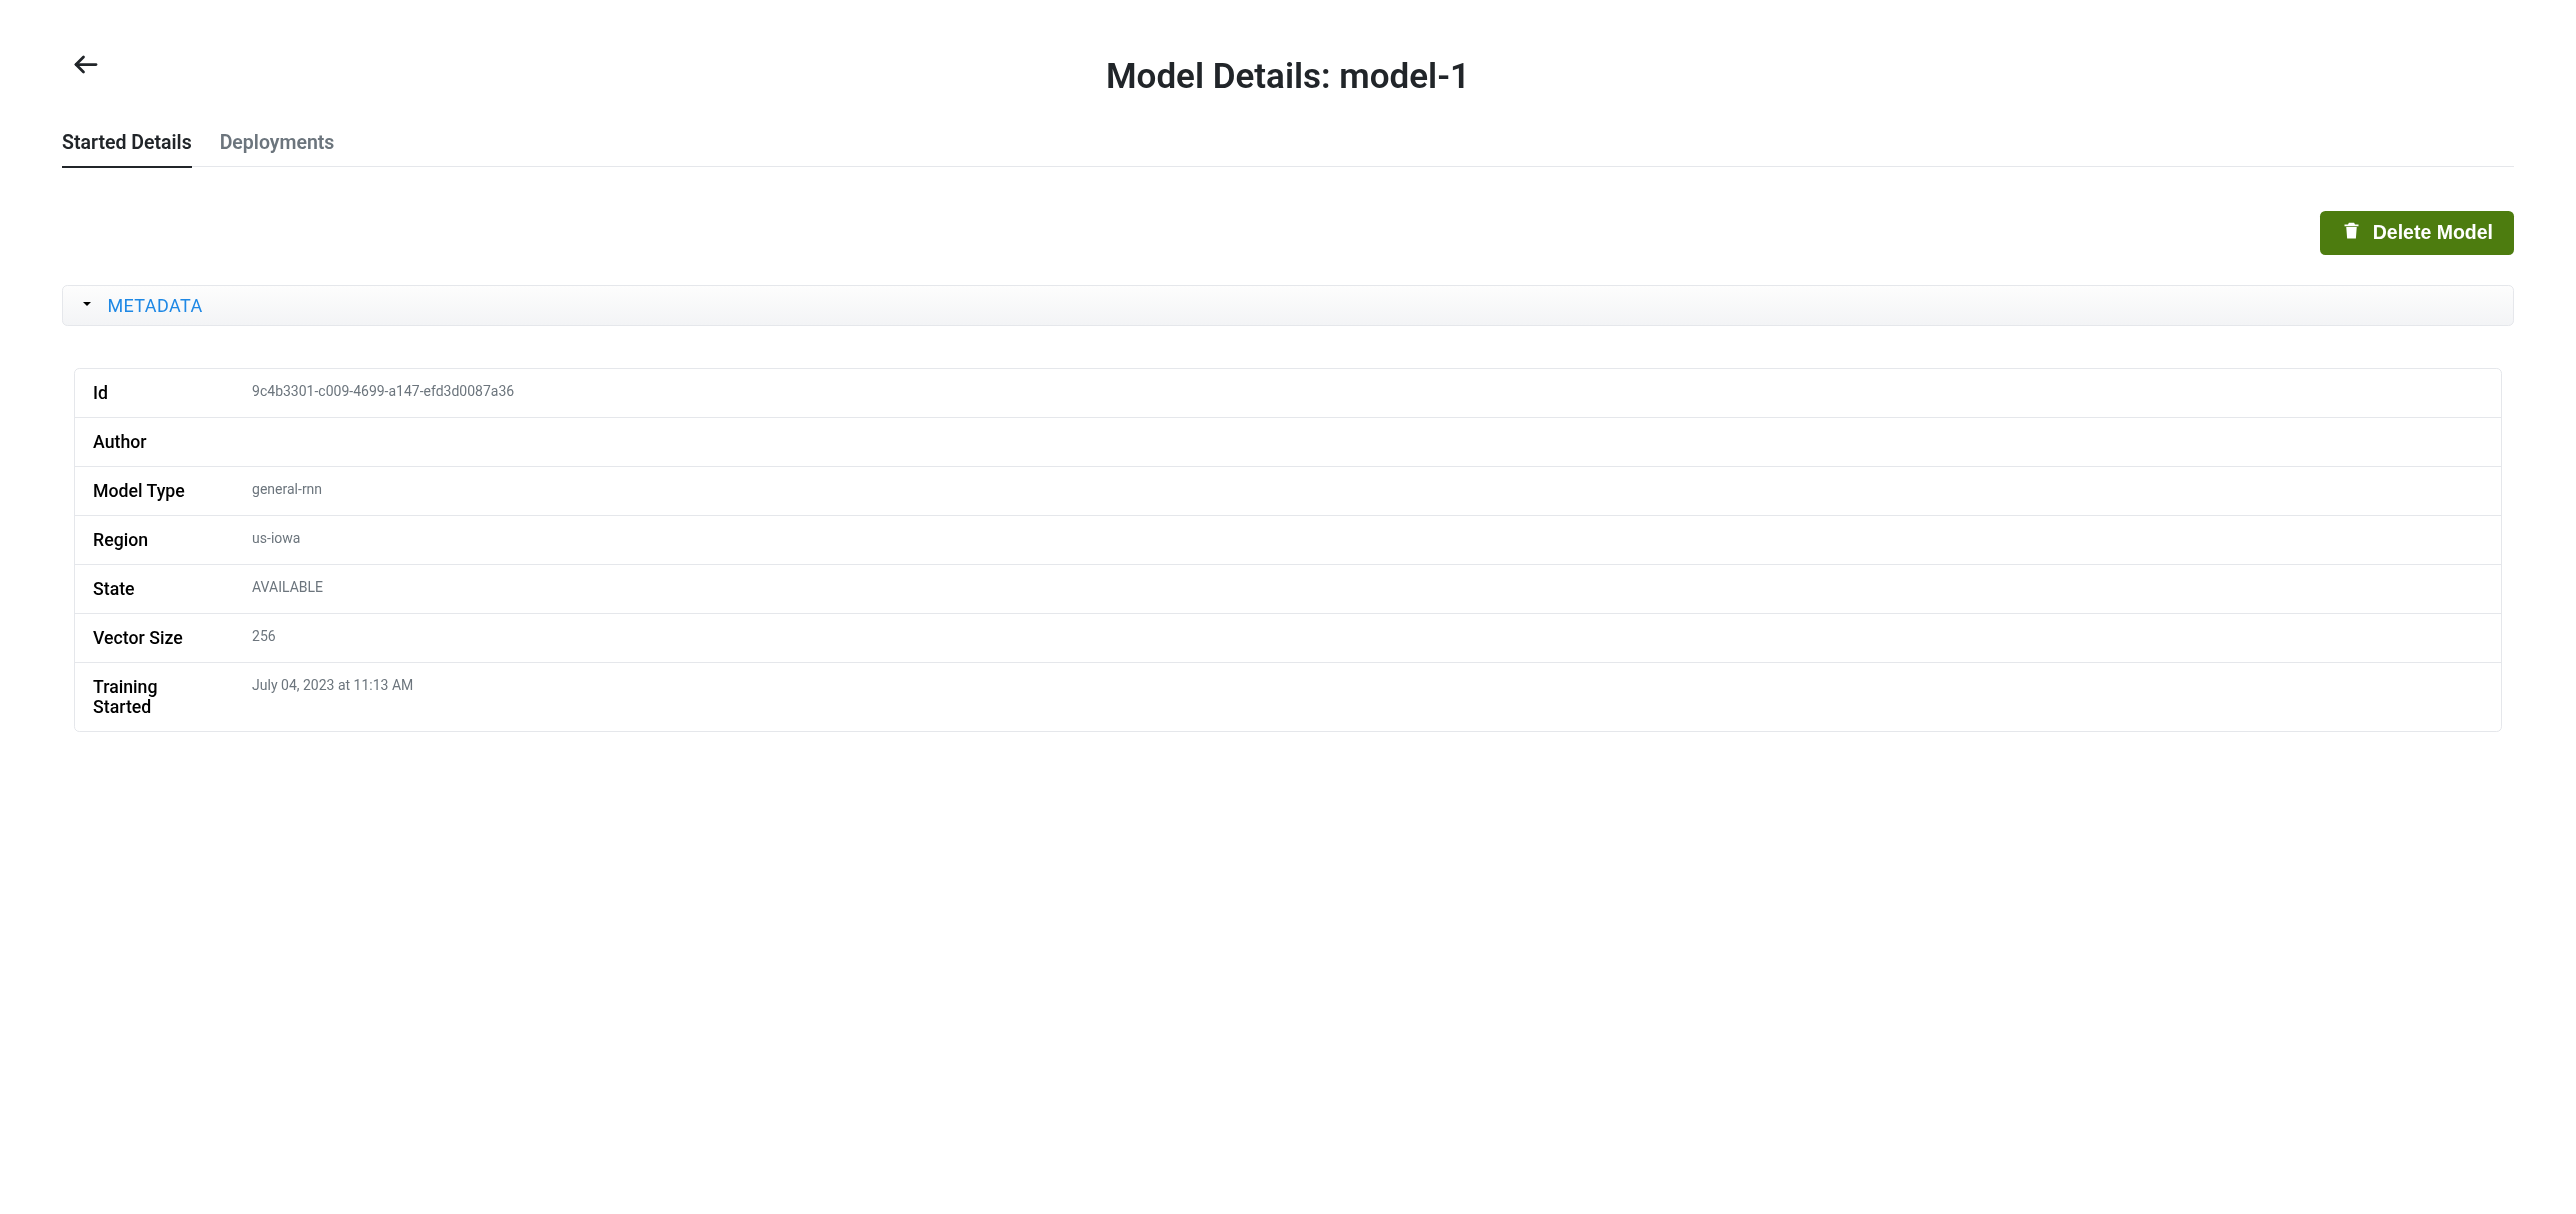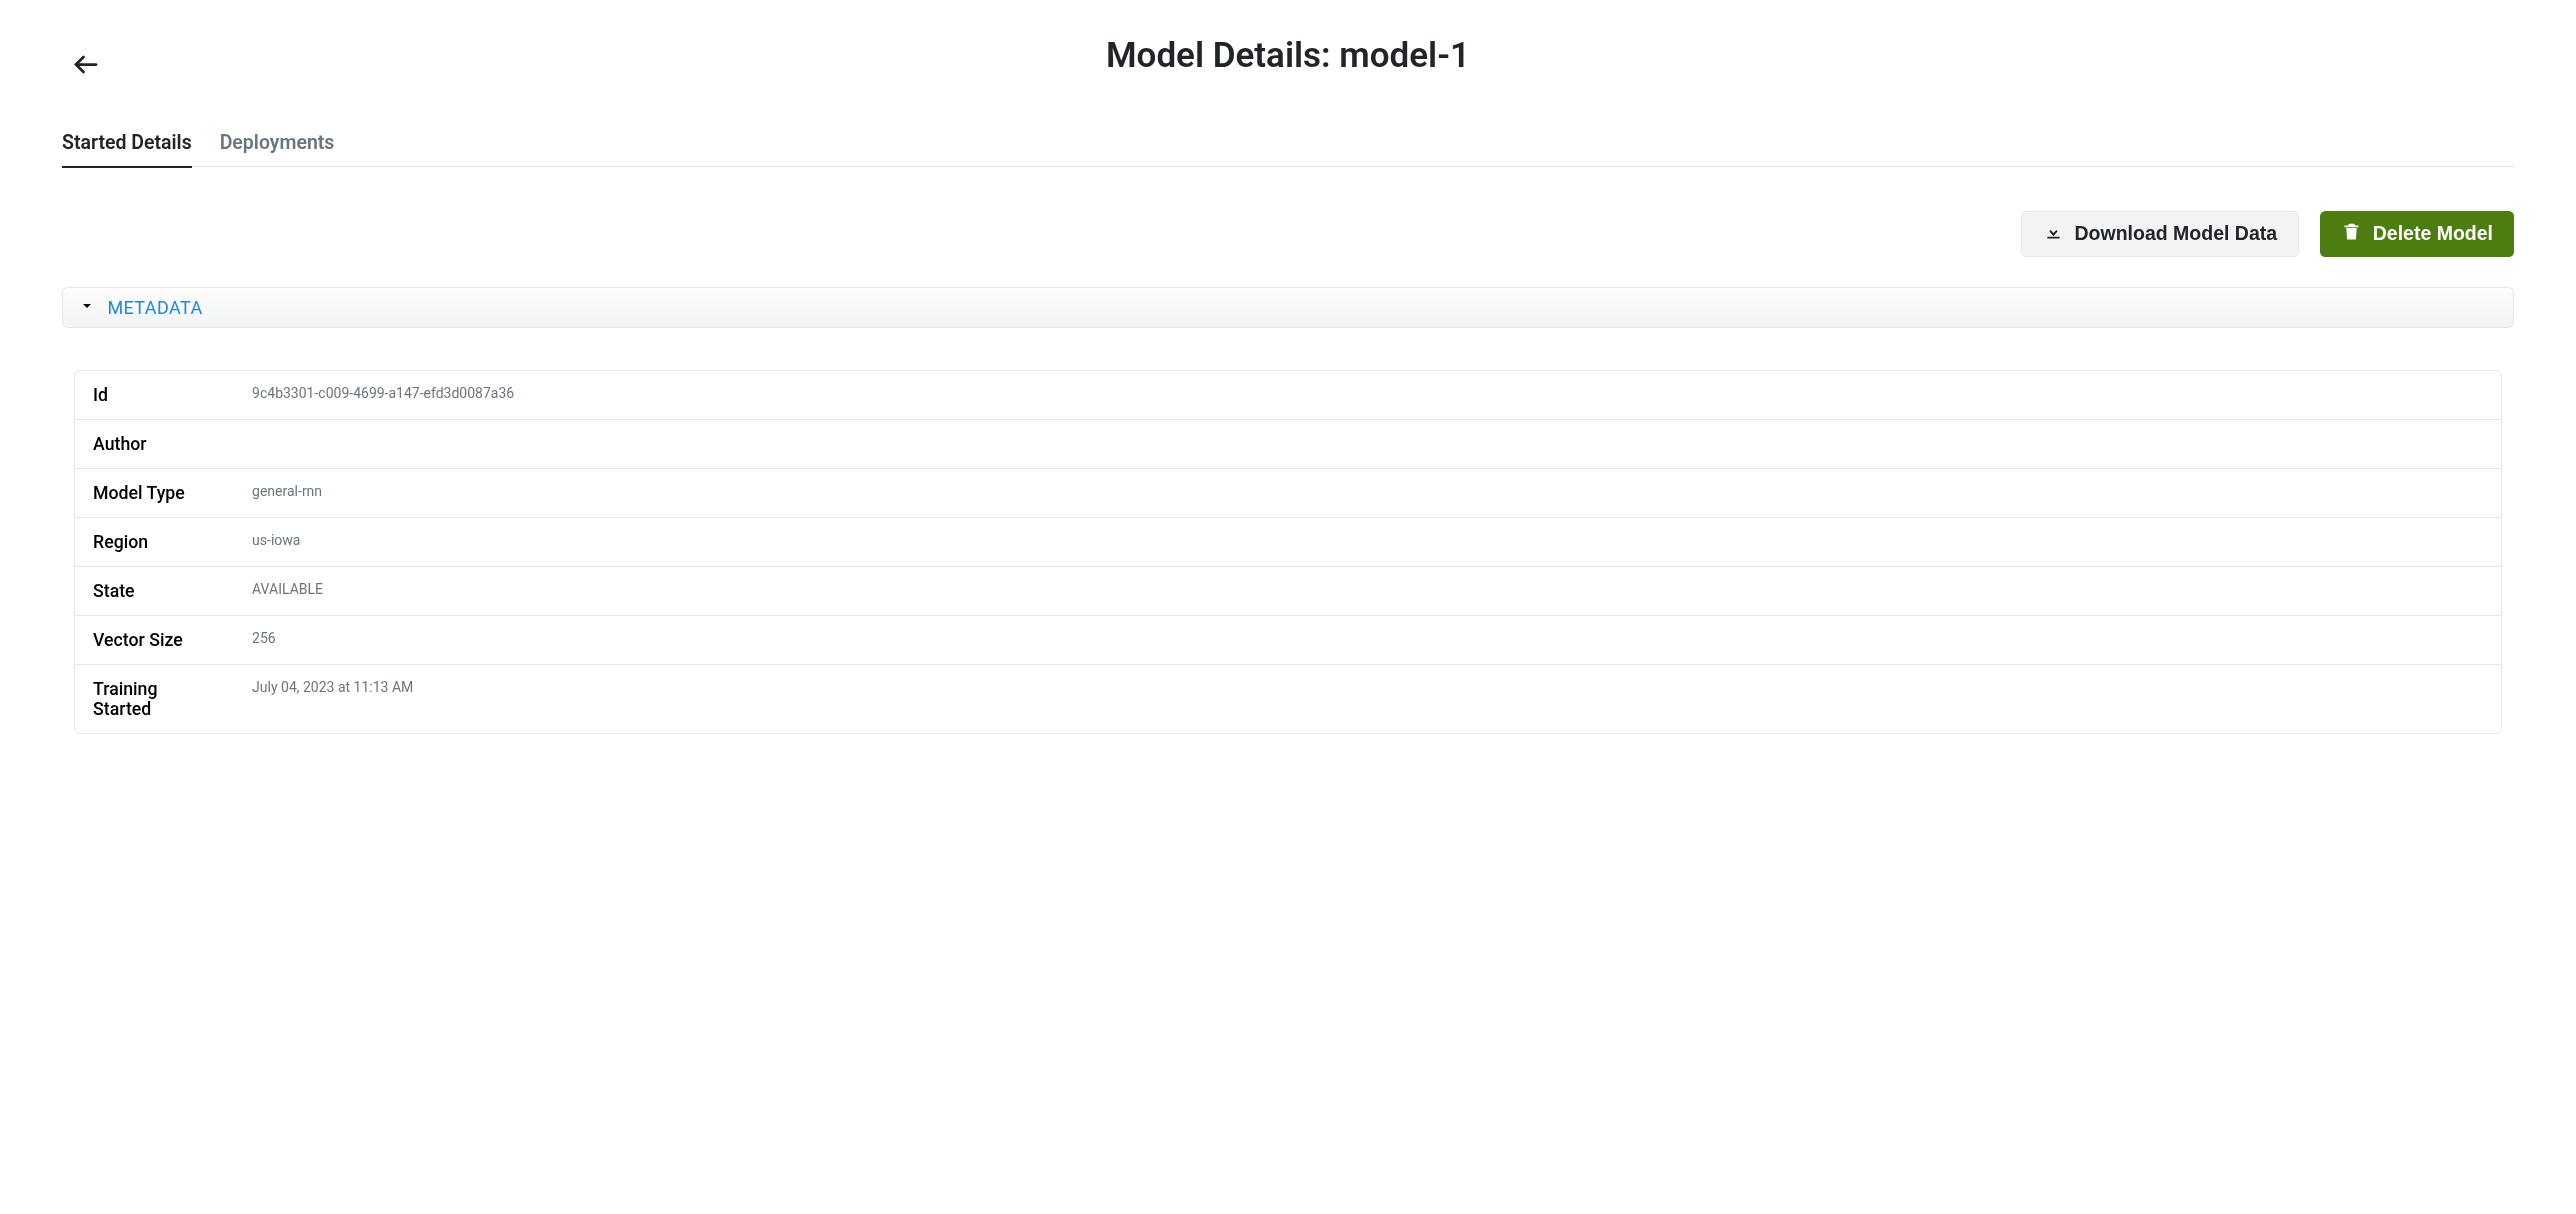--- a/index.html
+++ b/index.html
@@ -1,19 +1,19 @@
 <!DOCTYPE html>
 <html style="font-size:14px"><head>
 <meta charset="utf-8">
 <style>
   * { box-sizing: border-box; margin: 0; padding: 0; }
   html, body { width: 100%; height: 100%; background: #ffffff; font-family: -apple-system, BlinkMacSystemFont, "Segoe UI", Roboto, "Helvetica Neue", Arial, sans-serif; color: #212529; }
   .page { width: 100%; min-height: 100%; padding: 35px 62px 0 62px; }
 
-  .header-row { position: relative; display: flex; align-items: flex-start; justify-content: center; height: 62px; }
+  .header-row { position: relative; display: flex; align-items: flex-end; justify-content: center; height: 62px; }
   .back-btn { position: absolute; left: 8.8px; top: 50%; transform: translateY(-50%); cursor: pointer; display: flex; align-items: center; }
   .back-btn svg { width: 30px; height: 30px; stroke: #212529; stroke-width: 2.2; fill: none; stroke-linecap: round; stroke-linejoin: round; }
   .page-title { font-size: 35px; font-weight: 600; color: #212529; }
 
   .tabs { display: flex; gap: 28px; border-bottom: 0.9px solid #e5e7eb; margin-top: 26.5px; padding: 0 0 0 0; }
   .tab { font-size: 19.5px; font-weight: 600; padding: 7px 0 12.4px 0; cursor: pointer; color: #6c757d; border-bottom: 2.7px solid transparent; margin-bottom: -1.8px; }
   .tab.active { color: #212529; border-bottom-color: #212529; }
 
   .actions-row { display: flex; justify-content: flex-end; gap: 21px; margin-top: 44px; padding-right: 0; }
   .btn { display: inline-flex; align-items: center; gap: 10.6px; font-size: 19.5px; font-weight: 600; padding: 8.8px 21px; border-radius: 5.3px; cursor: pointer; border: none; line-height: 1.2; }
@@ -54,29 +54,20 @@
   <div class="tabs">
     <div class="tab active">
       <span>Started Details</span>
     </div>
     <div class="tab">
       <span>Deployments</span>
     </div>
   </div>
 
   <div class="actions-row">
-    <button class="btn btn-light">
-      <span>
-        <svg viewBox="0 0 24 24" fill="#212529">
-            <path d="M12 3v10.586l3.293-3.293 1.414 1.414L12 17.414l-4.707-5.707 1.414-1.414L12 13.586V3h0z"></path>
-            <rect x="5" y="18" width="14" height="2"></rect>
-          </svg>
-      </span>
-      <span>Download Model Data</span>
-    </button>
     <button class="btn btn-danger">
       <span>
         <svg viewBox="0 0 24 24" fill="#ffffff">
             <path d="M9 3h6l1 2h4v2H4V5h4l1-2zM6 8h12l-1 13H7L6 8z"></path>
           </svg>
       </span>
       <span>Delete Model</span>
     </button>
   </div>
 

